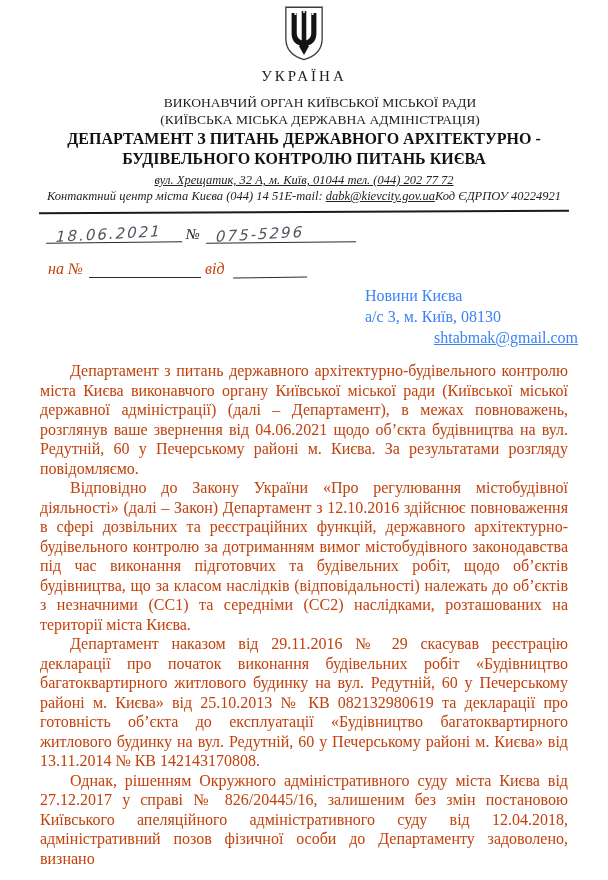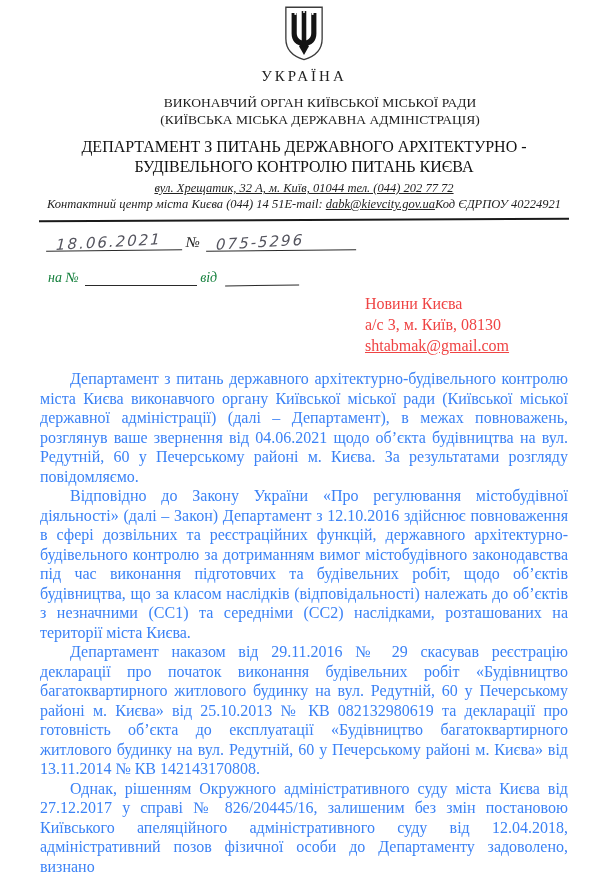--- a/index.html
+++ b/index.html
@@ -14,21 +14,21 @@
     margin:0 auto;
   }
   
   .letterhead{ text-align:center; padding-top:5px; }
   .emblem-wrap{ display:flex; justify-content:center; }
   .country{
     margin-top:7px;
     font-size:15px; letter-spacing:3px; color:#222;
   }
   .org-lines{ margin-top:9px; font-size:13.5px; line-height:17px; color:#1c1c1c;padding-left:32px; }
-  .dept-lines{ margin-top:9px; font-size:16px; font-weight:normal; line-height:20px; color:#111; }
+  .dept-lines{ margin-top:1px; font-size:16px; font-weight:bold; line-height:20px; color:#111; }
   .addr-line{ margin-top:4px; font-size:12.5px; font-style:italic; color:#222;text-decoration:underline; }
   .contact-line{ font-size:12.5px; font-style:italic; color:#222; margin-top:1px; }
   .contact-line .u{ text-decoration:underline;text-align:right; }
   .rule{
     margin:7px 9px 0 9px;
     border-top:2.2px solid #1a1a1a;
     transform:rotate(-0.25deg);
   }
   
   .ref-row1{
@@ -53,38 +53,38 @@
     font-family:"DejaVu Sans", sans-serif;
     font-style:italic;
     font-size:15px;
     letter-spacing:2px;
     color:#55555f;
     transform:rotate(-2.5deg) skewX(-6deg);
     white-space:nowrap;
   }
   .ref-row2{
     margin:11px 0 0 18px;
-    font-size:14px; font-style:italic; color:#15803d;
+    font-size:16px; font-style:italic; color:#c2410c;
     white-space:nowrap;
   }
   .blank2{ display:inline-block; width:112px; height:18px; border-bottom:1.3px solid #2a2a2a; vertical-align:bottom; margin-left:6px; }
   .blank3{ display:inline-block; width:74px; height:18px; border-bottom:1.3px solid #2a2a2a; vertical-align:bottom; margin-left:8px; transform:rotate(-0.8deg); }
   
   .recipient{
     margin:7px 0 0 335px;
-    font-size:16px; line-height:21px; color:#ef4444;
+    font-size:16px; line-height:21px; color:#3b82f6;
   }
-  .recipient .email{ text-decoration:underline; }
+  .recipient .email{ text-decoration:underline;text-align:right; }
   
   .body-text{
     margin:13px 10px 0 10px;
     font-size:16px;
     line-height:19.5px;
     text-align:justify;
-    color:#3b82f6;
+    color:#c2410c;
   }
   .body-text p{ text-indent:30px; }
   svg.emblem{ display:block; }
 </style>
 </head>
 <body>
 
 <div class="page">
 
   <div class="letterhead">

